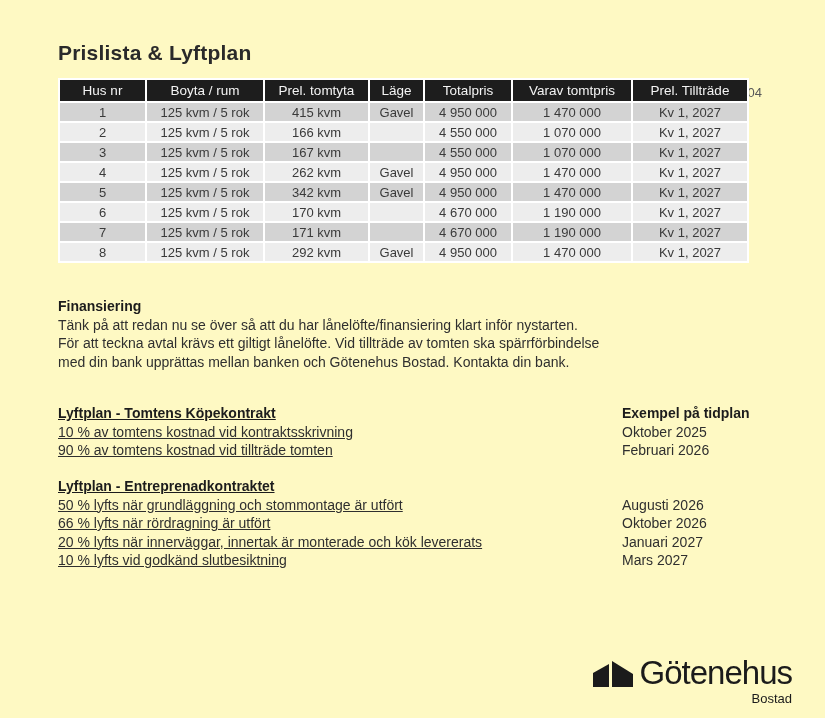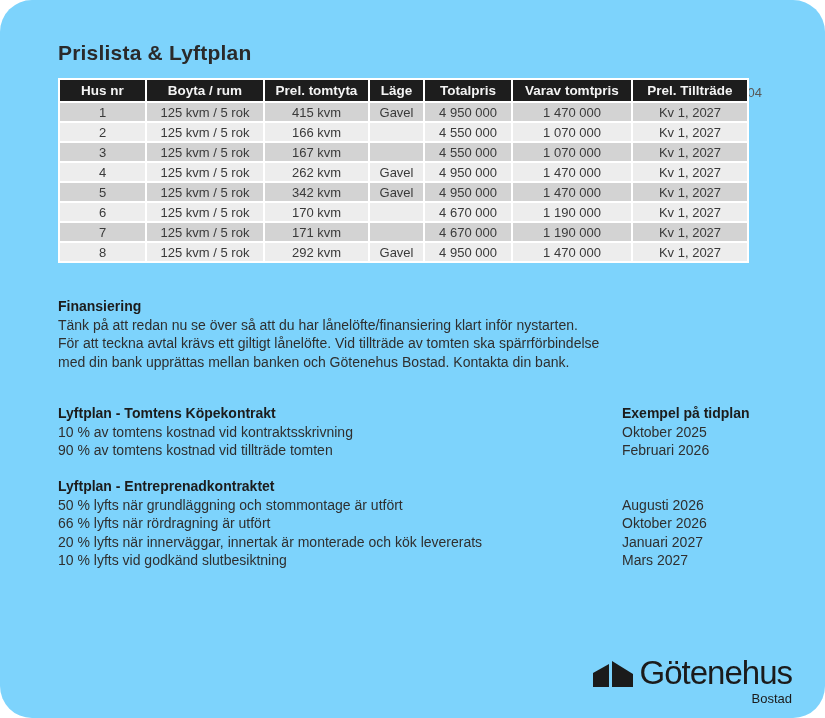--- a/index.html
+++ b/index.html
@@ -8,22 +8,21 @@
     font-family: "Liberation Sans", sans-serif;
     color: #2f2f2f;
     width: 825px;
     height: 718px;
     position: relative;
     overflow: hidden;
   }
   .page {
     position: absolute;
     inset: 0;
-    background: #7dd3fc;
-    border-radius: 32px;
+    background: #fef9c3;
   }
 
   
   .doc-title {
     position: absolute;
     left: 58px;
     top: 41px;
     font-size: 21px;
     font-weight: 700;
     color: #2a2a2a;
@@ -52,21 +51,21 @@
     border: 2px solid #ffffff;
     text-align: center;
     vertical-align: middle;
     padding: 0 4px;
     overflow: hidden;
     white-space: nowrap;
   }
   .price-table thead th {
     background: #1d1d1d;
     color: #f4f4f4;
-    font-weight: 700;
+    font-weight: 400;
     font-size: 13.5px;
     height: 23px;
     margin-top: 29px;
   }
   .price-table tbody td {
     height: 20px;
     color: #3a3a3a;
   }
   .price-table tbody tr:nth-child(odd) td { background: #d3d3d3; }
   .price-table tbody tr:nth-child(even) td { background: #ededed; }
@@ -88,21 +87,21 @@
     line-height: 18.5px;
     color: #2f2f2f;
   }
   .section-heading {
     font-weight: 700;
     color: #1c1c1c;
   }
   #finansiering { top: 297px; }
 
   .split-row { display: flex; }
-  .split-row .left  { width: 517px; flex: 0 0 517px; }
+  .split-row .left  { width: 517px; flex: 0 0 517px; text-decoration: underline; }
   .split-row .right { flex: 1; padding-left: 47px; }
 
   #lyftplan-1 { top: 404px; }
   #lyftplan-2 { top: 477px; }
 
   
   .logo {
     position: absolute;
     right: 33px;
     bottom: 12px;

